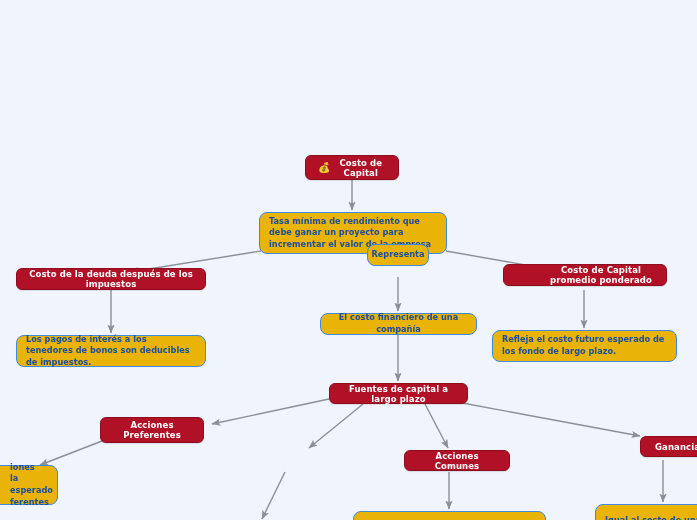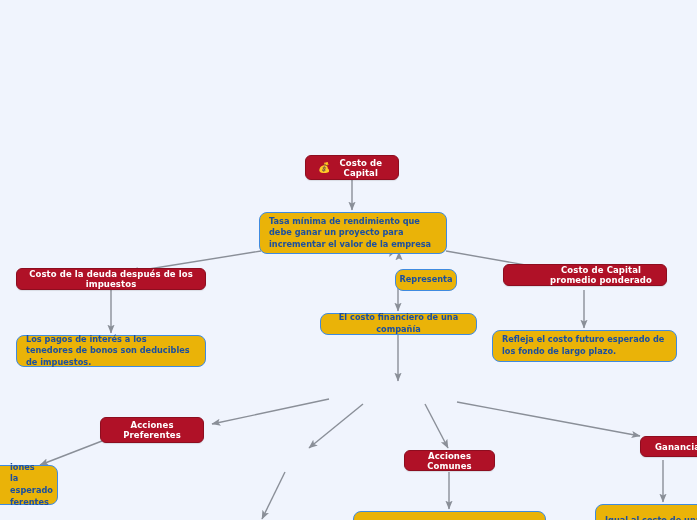--- a/index.html
+++ b/index.html
@@ -133,49 +133,52 @@
   </div>
 
   <div class="node red" style="left:16px; top:268px; width:190px; height:22px;">
     <span class="node-label">Costo de la deuda después de los impuestos</span>
   </div>
 
   <div class="node blue" style="left:16px; top:335px; width:190px; height:32px;">
     <span class="node-label">Los pagos de interés a los tenedores de bonos son deducibles de impuestos.</span>
   </div>
 
-  <div class="node blue center" style="left:367px; top:269px; width:62px; height:22px;margin-left:28px;">
+  <div class="node blue center" style="left:367px; top:244px; width:62px; height:22px;">
     <span class="node-label">Representa</span>
   </div>
 
   <div class="node blue center" style="left:320px; top:313px; width:157px; height:22px;">
     <span class="node-label">El costo financiero de una compañía</span>
   </div>
 
   <div class="node red" style="left:503px; top:264px; width:164px; height:22px;padding-left:44px;">
     <span class="node-label">Costo de Capital promedio ponderado</span>
   </div>
 
   <div class="node blue" style="left:492px; top:330px; width:185px; height:32px;">
     <span class="node-label">Refleja el costo futuro esperado de los fondo de largo plazo.</span>
   </div>
 
+  <div class="node red" style="left:329px; top:383px; width:139px; height:21px;">
+    <span class="node-label">Fuentes de capital a largo plazo</span>
+  </div>
 
   <div class="node red" style="left:100px; top:417px; width:104px; height:26px;">
     <span class="node-label">Acciones Preferentes</span>
   </div>
 
   <div class="node blue" style="left:-44px; top:465px; width:102px; height:40px;">
     <span class="node-label" style="margin-left:44px;">iones
 la esperado
 ferentes</span>
   </div>
 
 
-  <div class="node red" style="left:404px; top:450px; width:91px; height:21px;">
+  <div class="node red" style="left:404px; top:450px; width:106px; height:21px;">
     <span class="node-label">Acciones Comunes</span>
   </div>
 
   <div class="node blue" style="left:353px; top:511px; width:193px; height:34px;">
     <span class="node-label"></span>
   </div>
 
   <div class="node red" style="left:640px; top:436px; width:115px; height:21px; justify-content:flex-start;">
     <span class="node-label" style="padding-left:2px;">Ganancias r</span>
   </div>

